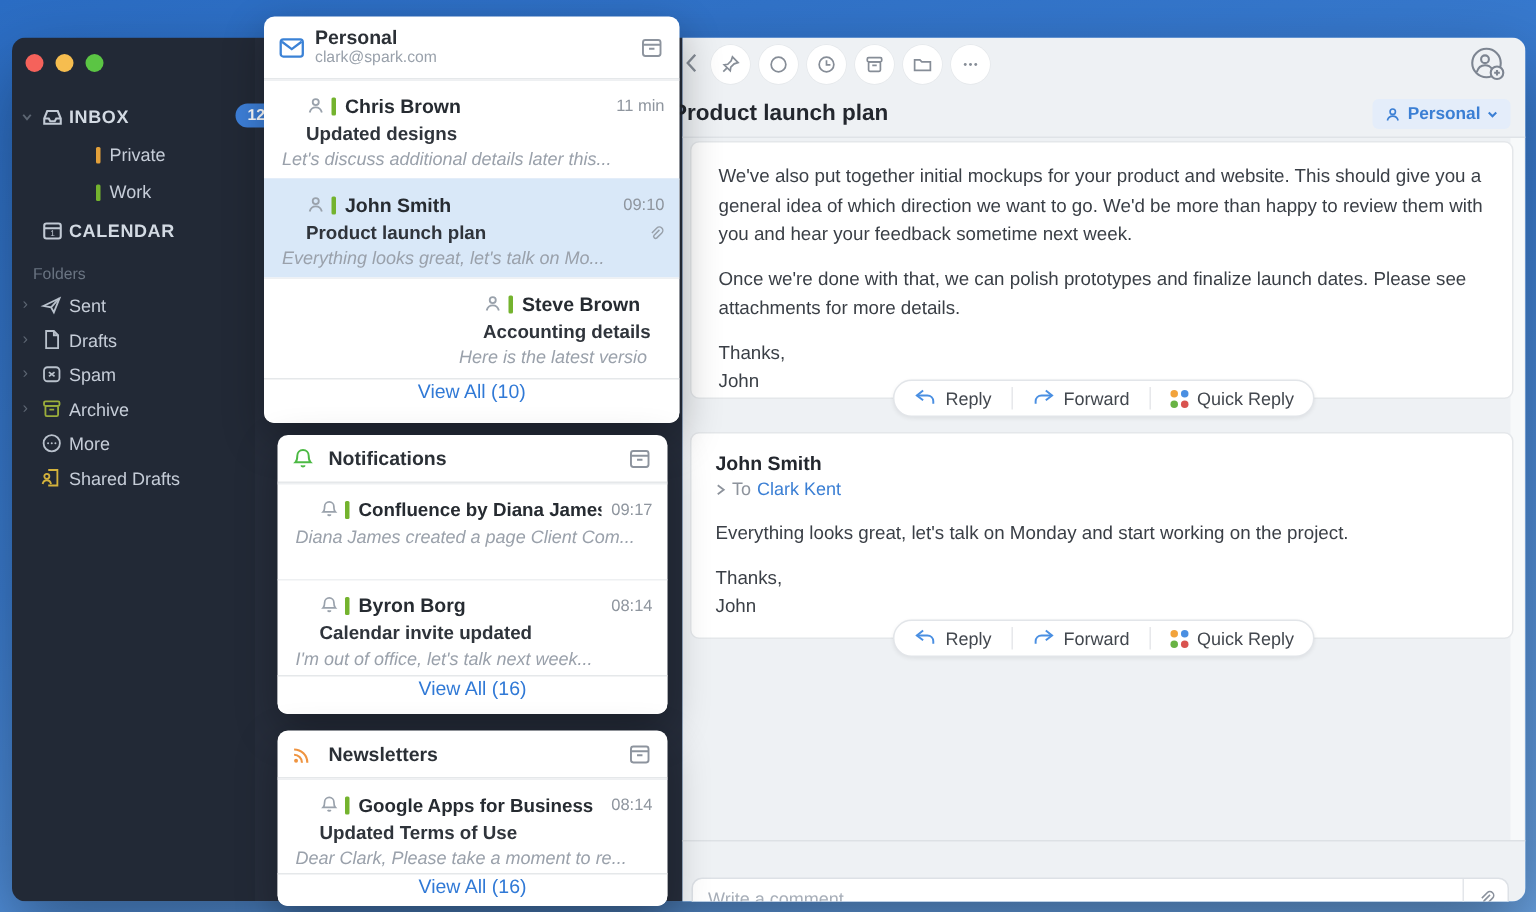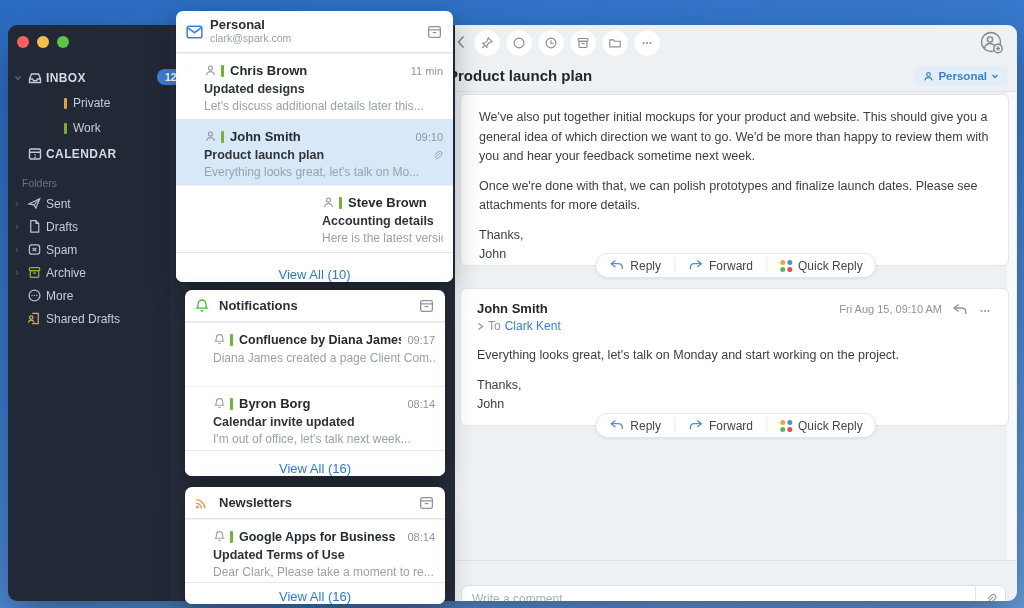--- a/index.html
+++ b/index.html
@@ -62,23 +62,23 @@
   .eline1 { display:flex; align-items:center; height:17px; }
   .dotslot { width:16px; flex:0 0 16px; }
   .udot { width:7px; height:7px; border-radius:50%; background:#3b82d6; }
   .eicon { flex:0 0 17px; color:#9aa2ac; }
   .gbar { flex:0 0 3px; height:12px; border-radius:1px; background:#74b32e; margin-right:6px; }
   .esender { flex:1; font-size:13px; font-weight:700; color:#262b31; white-space:nowrap; overflow:hidden; }
   .etime { font-size:11px; color:#8e959e; margin-left:6px; }
   .eline2 { margin-left:16px; margin-top:3px; font-size:12.5px; font-weight:600; color:#2f343b;
             white-space:nowrap; overflow:hidden; display:flex; align-items:center; }
   .eline2 .clip { margin-left:auto; color:#98a0aa; }
-  .eline3 { margin-left:16px; margin-top:3px; font-size:12px; color:#9aa1ab; white-space:nowrap; overflow:hidden; }
+  .eline3 { margin-top:3px; font-size:12px; color:#9aa1ab; white-space:nowrap; overflow:hidden;font-style:italic; }
   .cfoot { position:absolute; left:0; right:0; bottom:0; border-top:1px solid #e5e8ea;
-    display:flex; align-items:flex-end; justify-content:center; background:#fff; }
+    display:flex; align-items:flex-start; justify-content:center; background:#fff; }
   .cfoot-p{ height:30px; } .cfoot-n{ height:26px; } .cfoot-s{ height:22px; }
   .viewall { font-size:13px; color:#3079d6; cursor:pointer; }
 
   .snooze { position:absolute; left:0; top:0; width:124px; height:100%; background:#e98a40;
     display:flex; align-items:center; justify-content:center; gap:9px; color:#fff; z-index:2; cursor:pointer; }
   .snooze .stxt { font-size:16.5px; font-weight:600; }
   .shifted { margin-left:118px; }
 
   
   .toolbar { position:absolute; left:0; top:0; width:100%; height:35px; }
@@ -359,32 +359,20 @@
         <div class="m2head">
           <div>
             <div class="m2sender">John Smith</div>
             <div class="m2to">
               <svg width="7" height="9" viewBox="0 0 7 9">
                   <polyline points="1.5,1.5 5.5,4.5 1.5,7.5" fill="none" stroke="#8d939c" stroke-width="1.2"></polyline>
                 </svg>
               <span>To</span>
               <span class="rcpt">Clark Kent</span>
             </div>
-          </div>
-          <div class="m2right">
-            <span class="m2time">Fri Aug 15, 09:10 AM</span>
-            <svg width="16" height="14" viewBox="0 0 16 14" fill="none" stroke="currentColor" stroke-width="1.3" style="margin-top:2px;">
-              <path d="M6.5 1.5 L2 5 L6.5 8.5"></path>
-                <path d="M2 5 H9.5 C12 5 13.8 6.8 13.8 9.2 V11"></path>
-            </svg>
-            <svg width="14" height="14" viewBox="0 0 16 16" fill="currentColor" style="margin-top:3px;">
-              <circle cx="4" cy="8" r="1.1"></circle>
-                <circle cx="8" cy="8" r="1.1"></circle>
-                <circle cx="12" cy="8" r="1.1"></circle>
-            </svg>
           </div>
         </div>
         <div class="mbody m2body">
           <p>Everything looks great, let's talk on Monday and start working on the project.</p>
           <p>
             <span>Thanks,</span><br>
             <span>John</span>
           </p>
         </div>
       </div>

